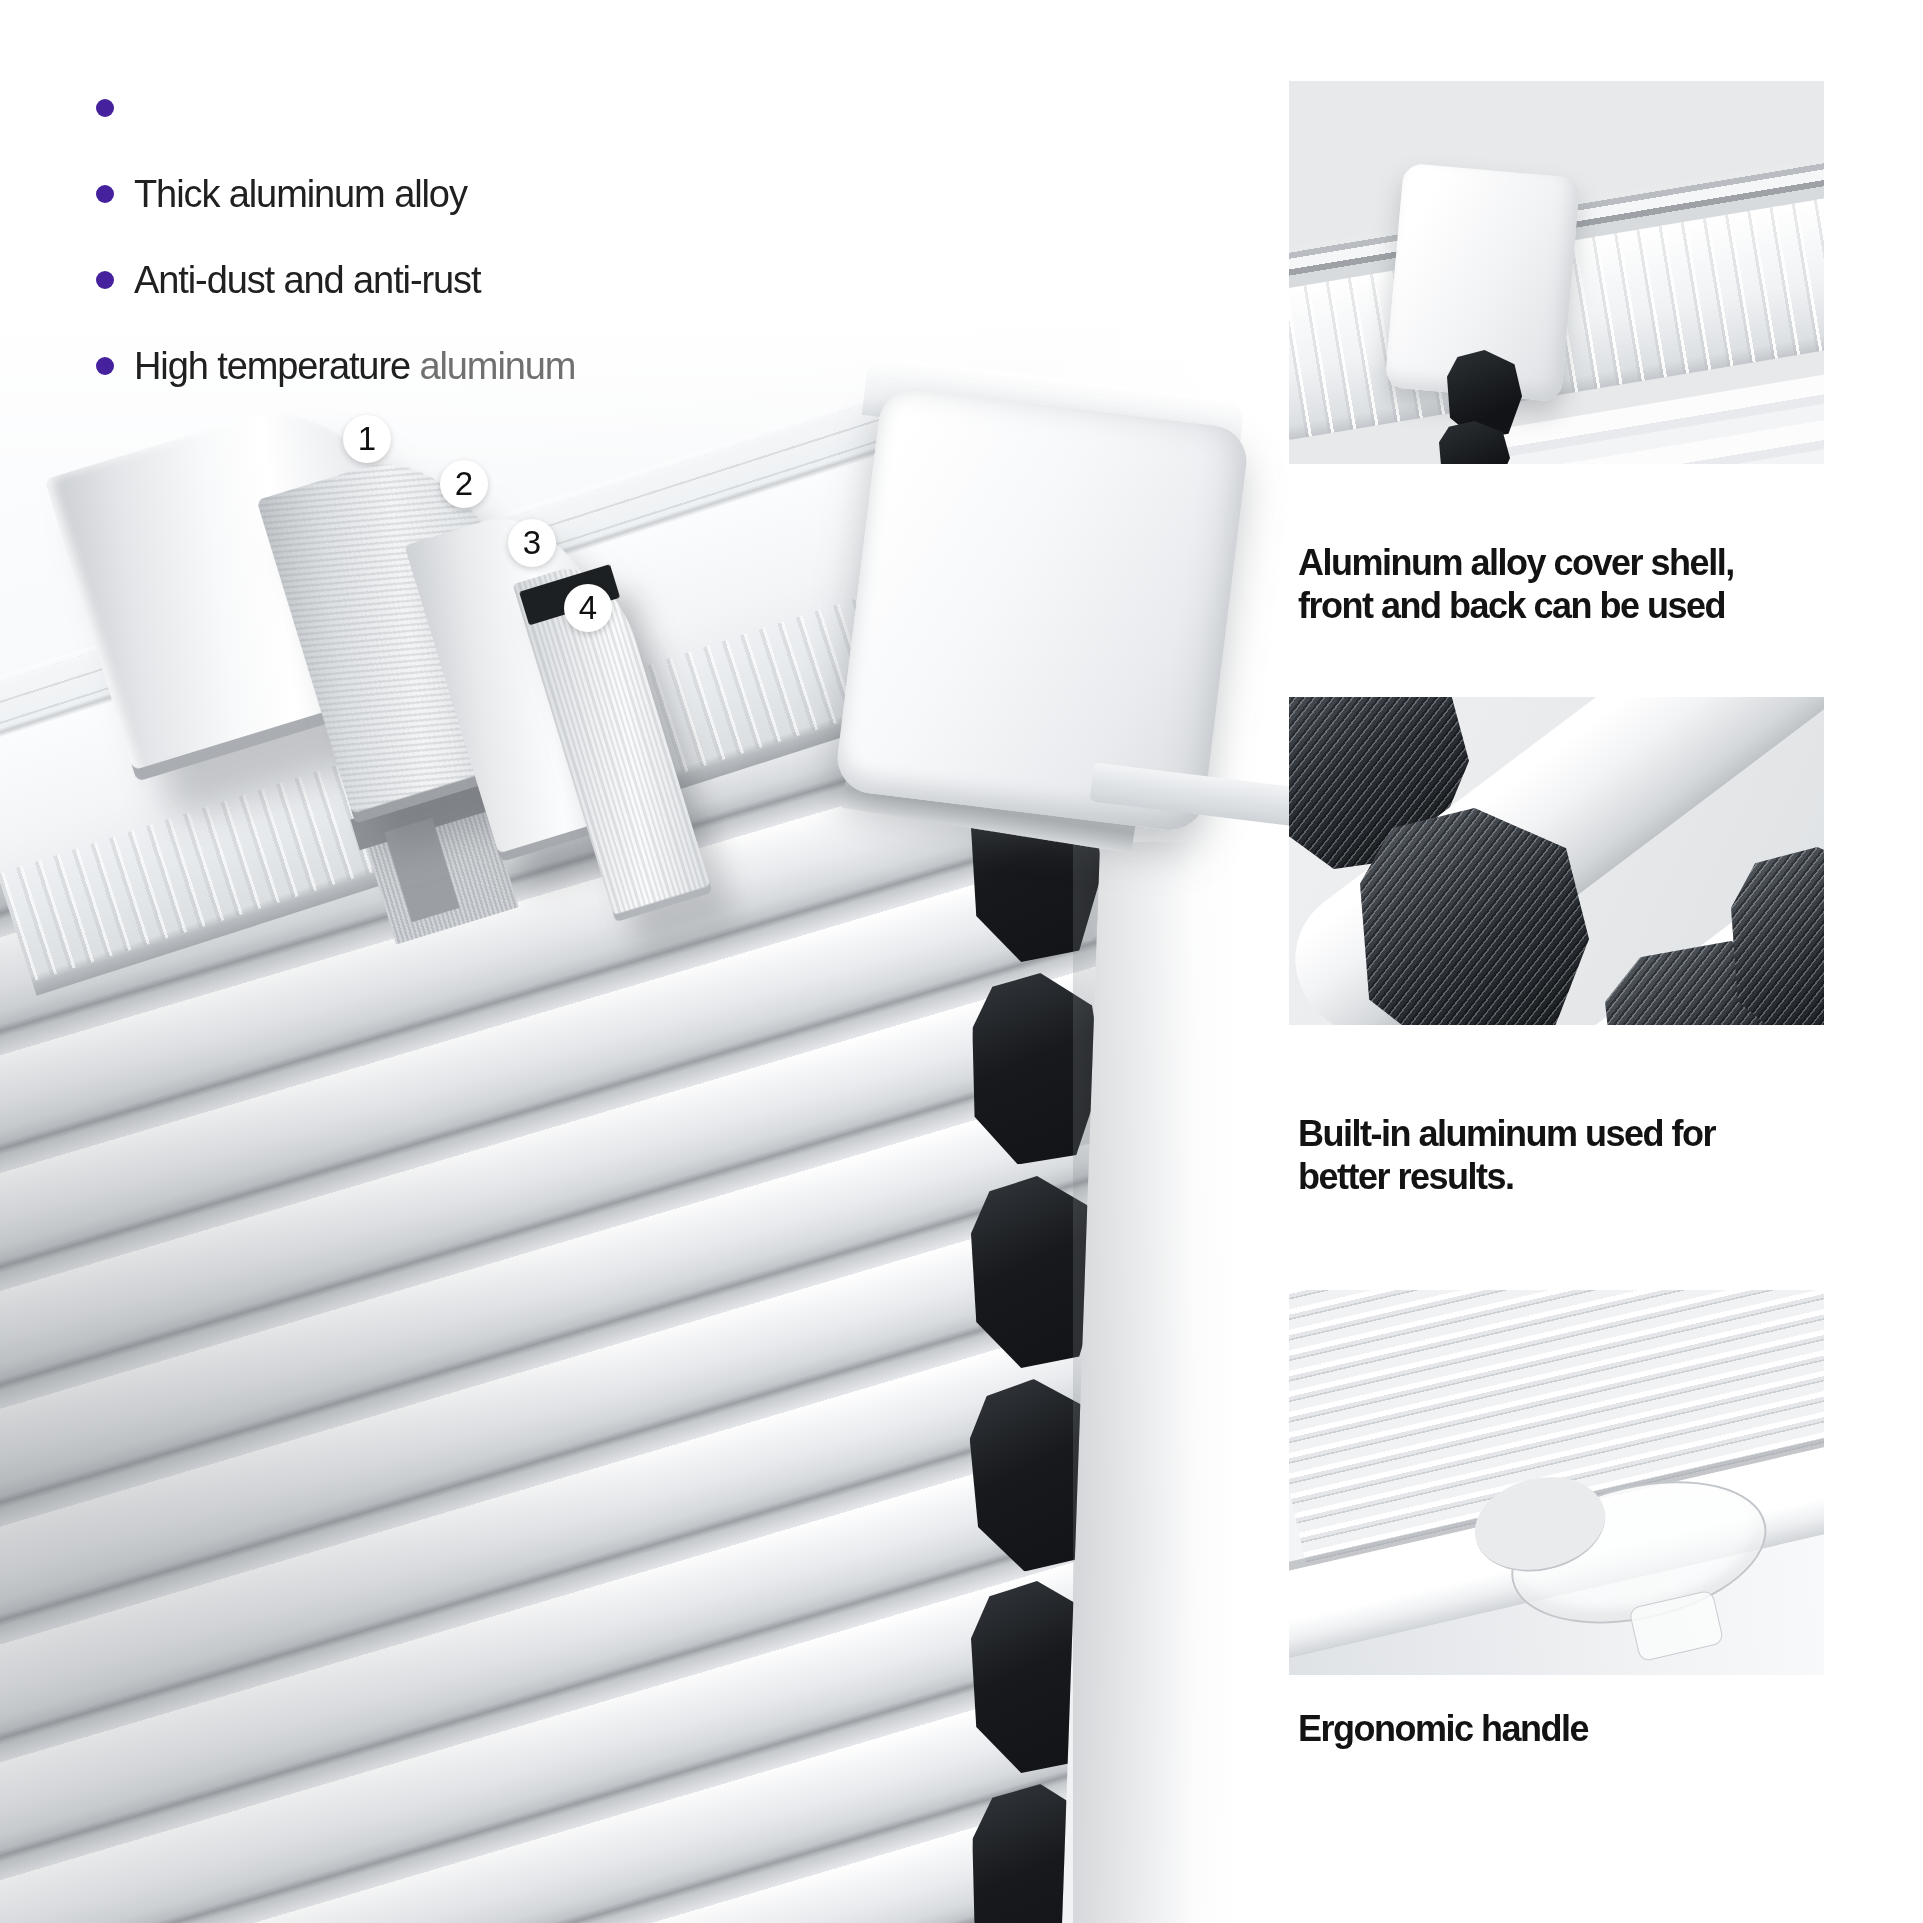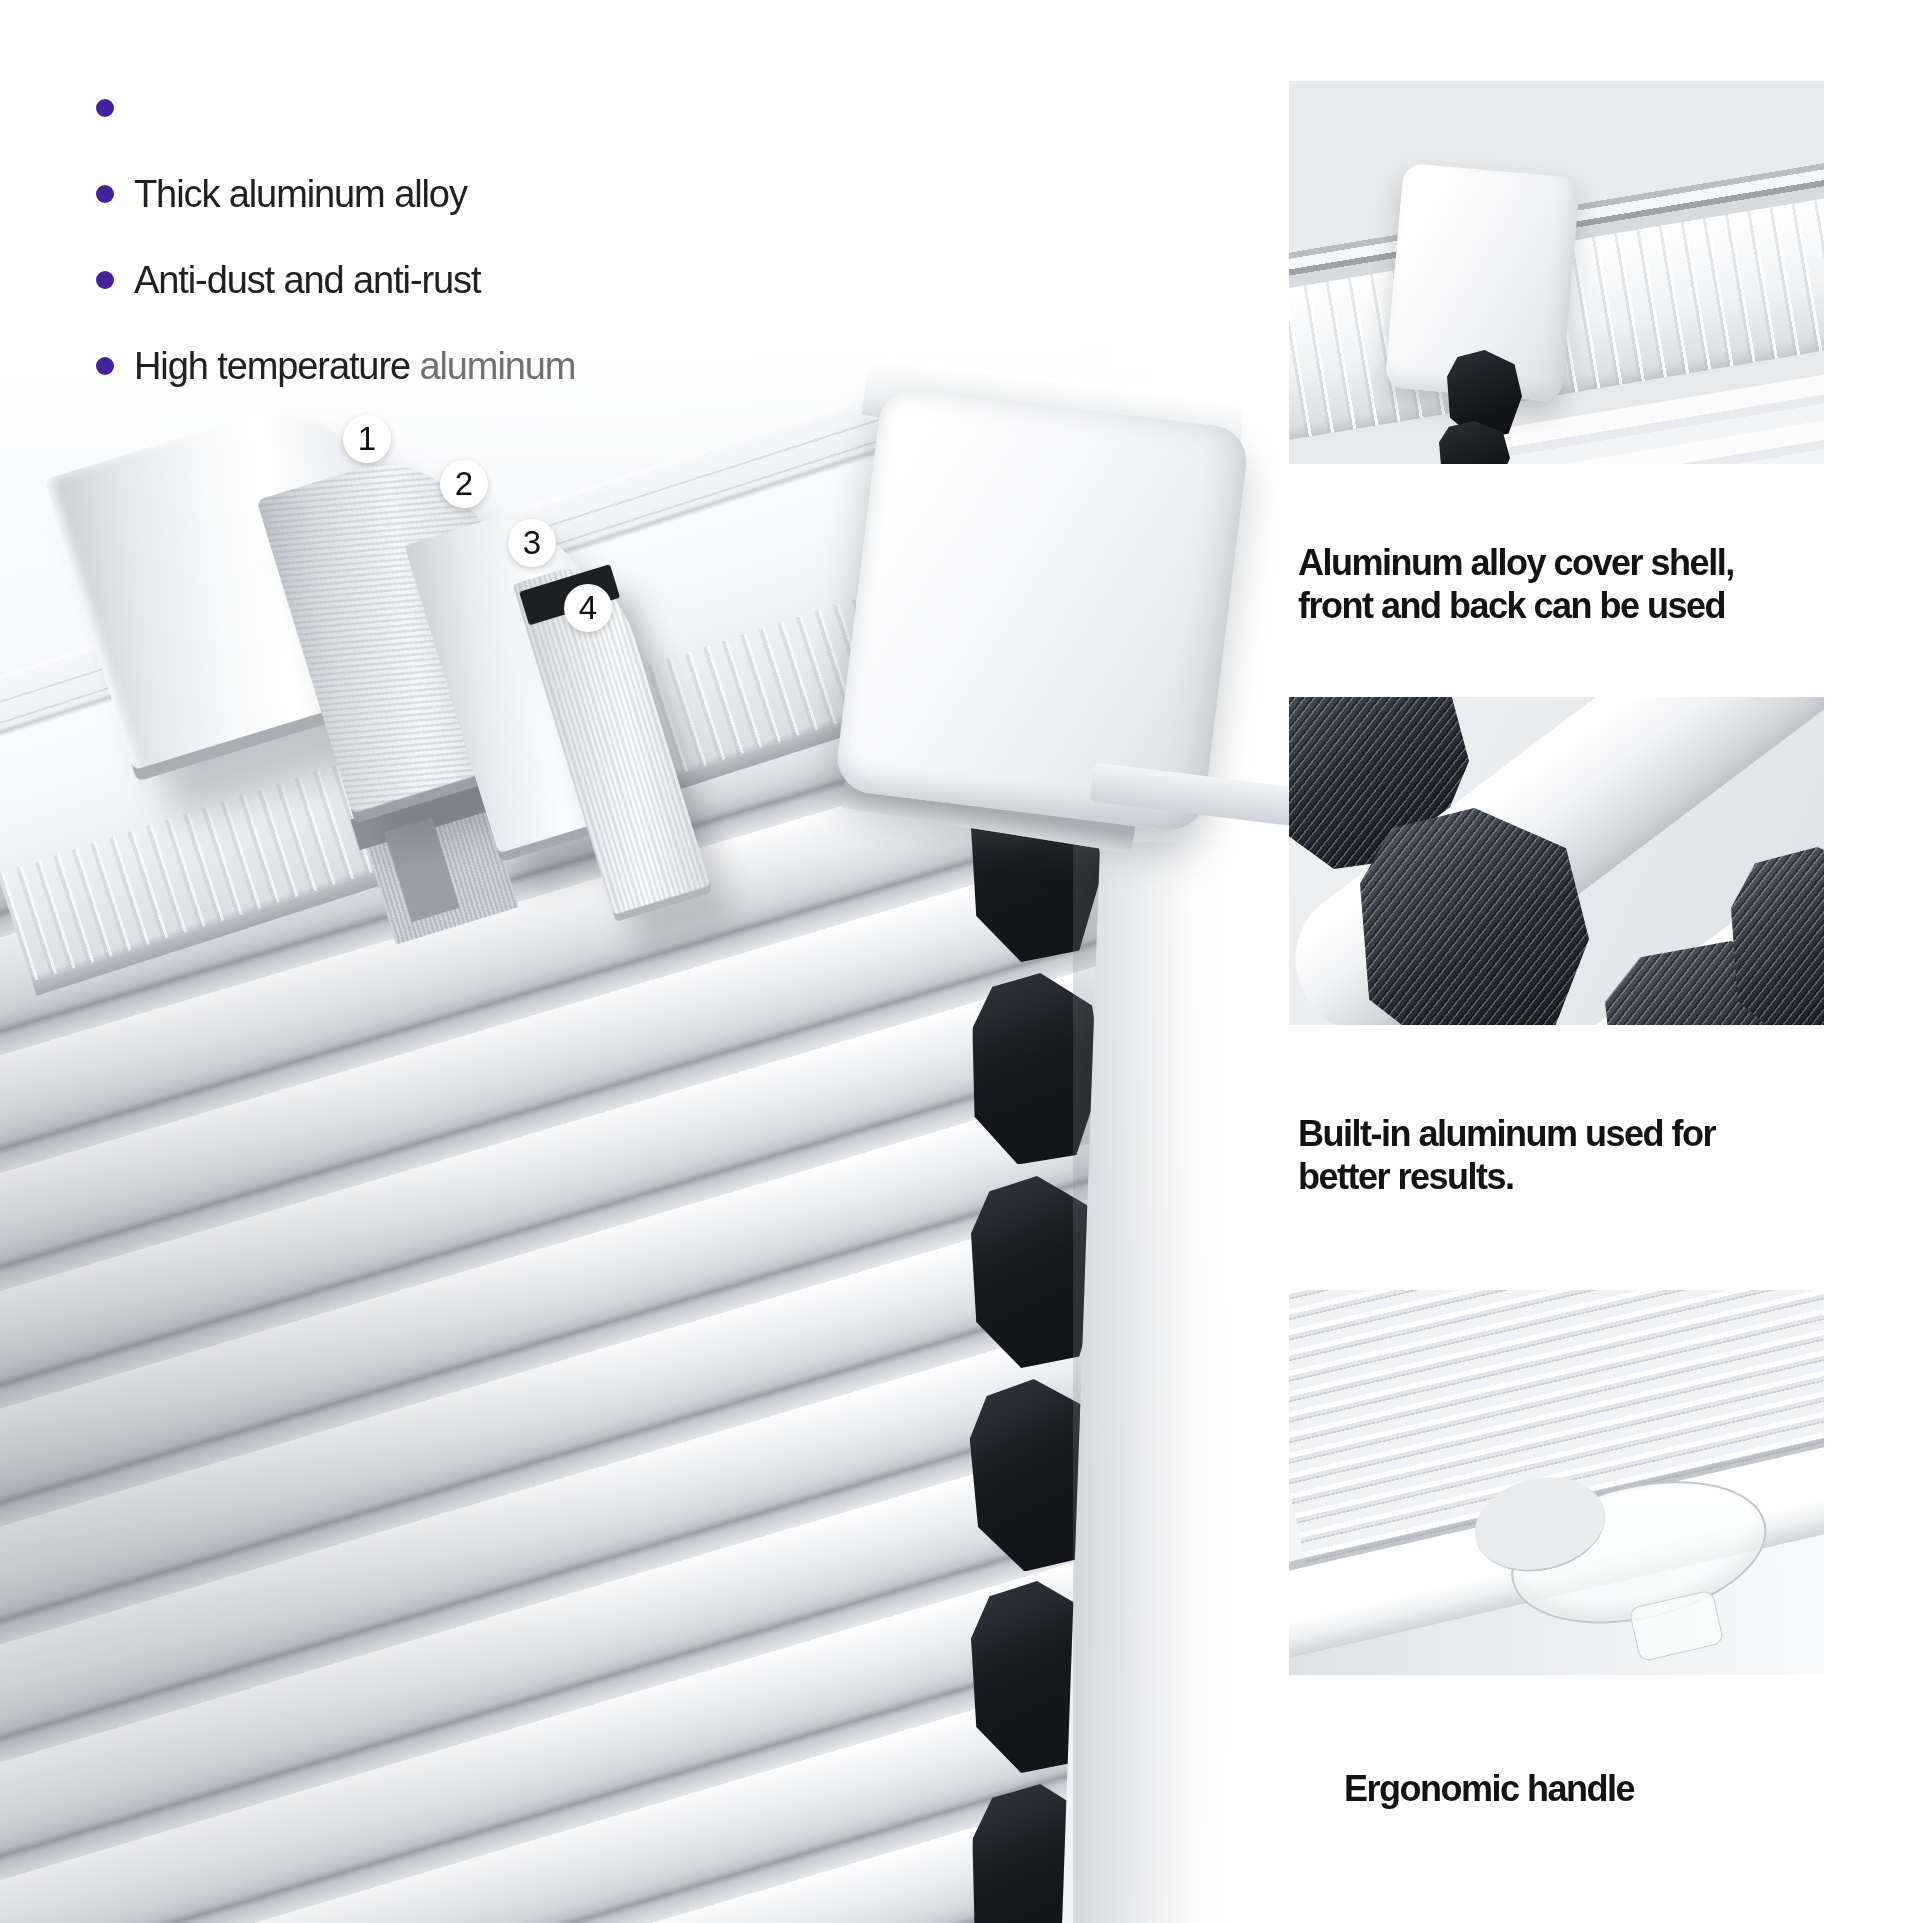--- a/index.html
+++ b/index.html
@@ -166,21 +166,21 @@
     background:rgba(252,253,254,.72);border:2.3px solid #c3c7cb;
     box-shadow:inset 0 7.5px 19px rgba(255,255,255,.9), inset 0 -9px 15px rgba(160,165,170,.28);}
   #handle-notch{position:absolute;left:-25.6px;top:-28.6px;width:132px;height:90px;border-radius:50%;
     background:#e9ebed;border-bottom:2.3px solid #c3c7cb;}
   #handle-tab{position:absolute;left:107px;top:119px;width:84px;height:53px;border-radius:10.5px;
     background:rgba(250,251,252,.85);border:1.5px solid #c9ccd0;}
 
   
   .caption{width:526px;font-weight:bold;font-size:36px;line-height:43px;
     letter-spacing:-1.5px;color:var(--caption);}
-  #cap1{left:1298px;top:502px;margin-top:39px;} #cap2{left:1298px;top:1112px;} #cap3{left:1298px;top:1767px;margin-left:46px;}
+  #cap1{left:1298px;top:502px;margin-top:39px;} #cap2{left:1298px;top:1112px;} #cap3{left:1298px;top:1707px;}
 </style>
 </head>
 <body>
 
 <div class="abs" id="photo-bg"></div>
 
 <div class="abs" id="shade-mask">
   <div id="pleats"></div>
   <div id="rail-shadow"></div>
   <div class="hexback" style="top:71px"></div>

